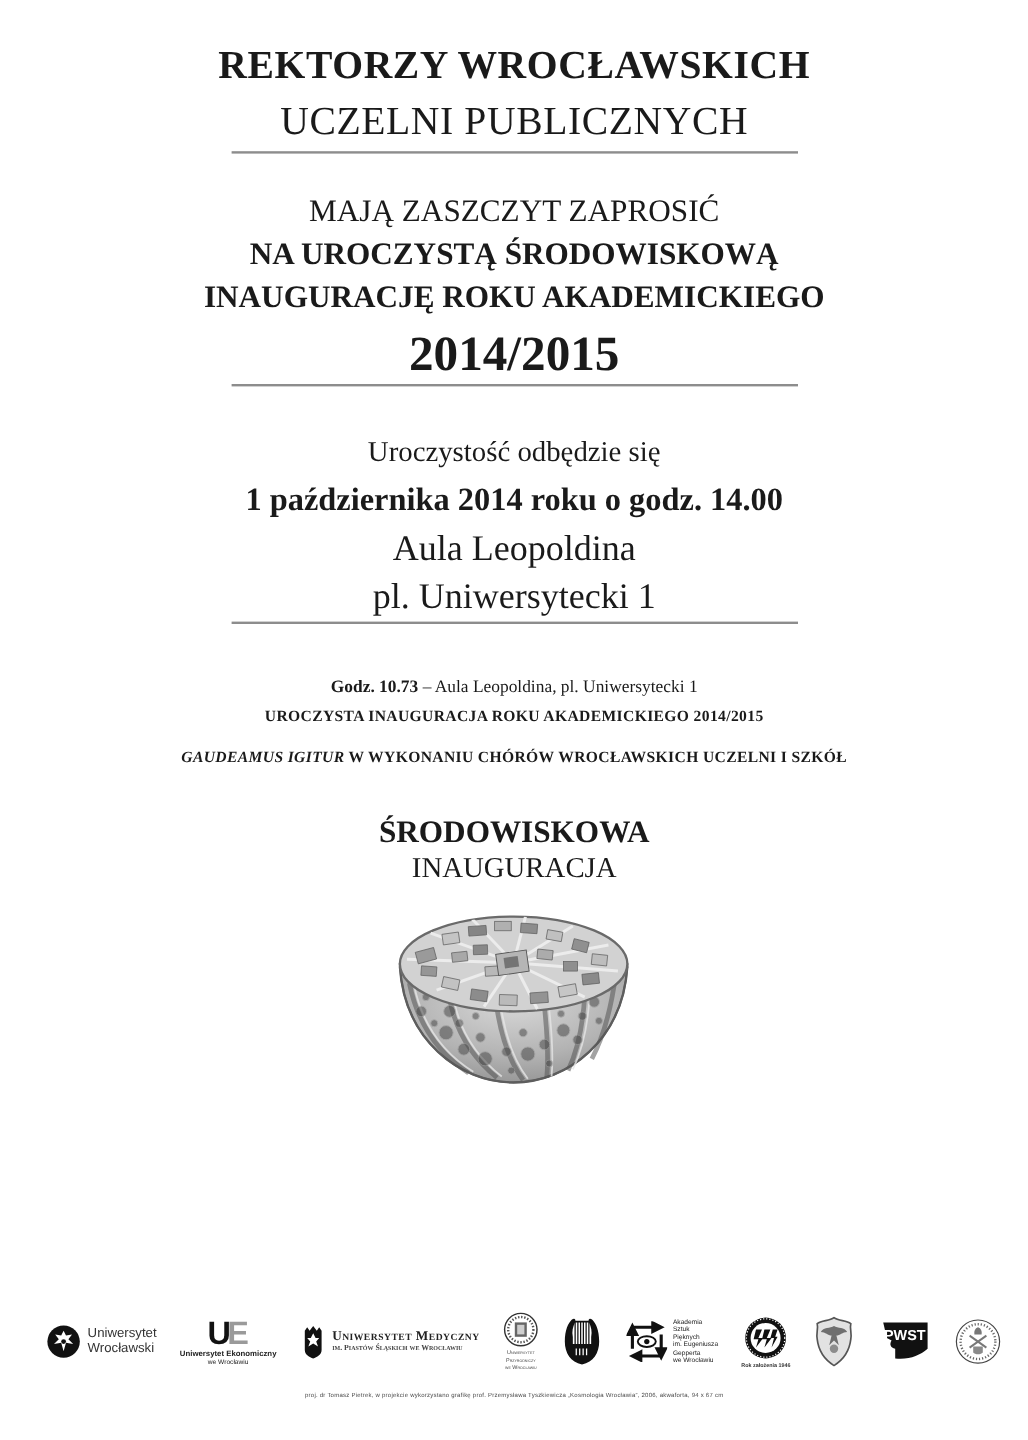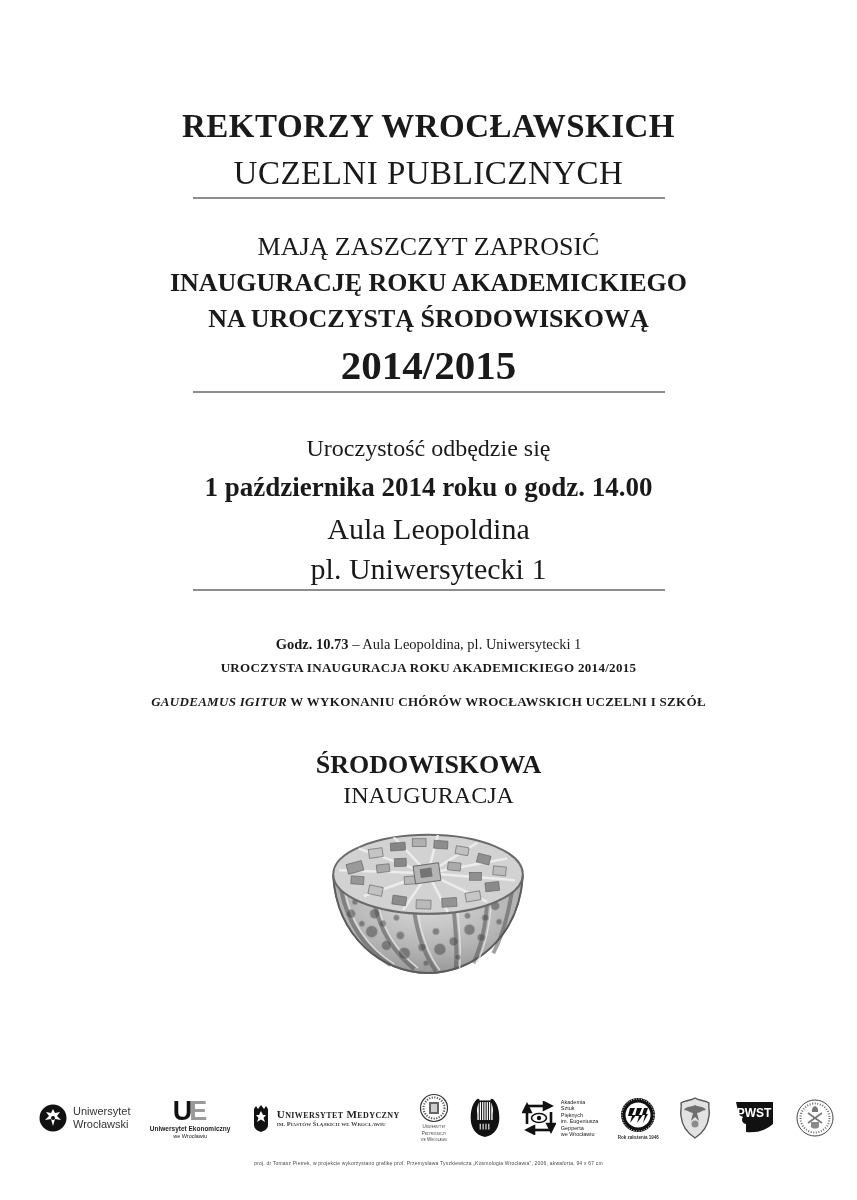--- a/index.html
+++ b/index.html
@@ -4,21 +4,21 @@
 <style>
   html,body{margin:0;padding:0;}
   body{
     width:857px;height:1200px;background:#ffffff;color:#1a1a1a;
     font-family:"Liberation Serif", serif;
     position:relative;overflow:hidden;
   }
   .poster{position:relative;width:857px;height:1200px;text-align:center;}
 
   
-  .title{margin:0;padding-top:103px;font-size:33px;line-height:47px;letter-spacing:.5px;}
+  .title{margin:0;padding-top:32px;font-size:33px;line-height:47px;letter-spacing:.5px;}
   .title .l1{font-weight:bold;display:block;}
   .title .l2{font-weight:normal;display:block;}
 
   hr.rule{border:none;border-top:2px solid #8d8d8d;width:472px;margin:0 auto;}
   .rule1{margin-top:25px;}
   .rule2{margin-top:44px;}
   .rule3{margin-top:44px;}
 
   .invite{margin-top:30px;font-size:26px;line-height:36px;}
   .invite .b{font-weight:bold;display:block;}
@@ -72,22 +72,22 @@
 
   <h1 class="title">
     <span class="l1">REKTORZY WROCŁAWSKICH</span>
     <span class="l2">UCZELNI PUBLICZNYCH</span>
   </h1>
 
   <hr class="rule rule1">
 
   <div class="invite">
     <span class="r">MAJĄ ZASZCZYT ZAPROSIĆ</span>
+    <span class="b">NA UROCZYSTĄ ŚRODOWISKOWĄ</span>
     <span class="b">INAUGURACJĘ ROKU AKADEMICKIEGO</span>
-    <span class="b">NA UROCZYSTĄ ŚRODOWISKOWĄ</span>
     <span class="year">2014/2015</span>
   </div>
 
   <hr class="rule rule2">
 
   <div class="event">
     <span class="intro">Uroczystość odbędzie się</span>
     <span class="datetime">1 października 2014 roku o godz. 14.00</span>
     <span class="venue">Aula Leopoldina</span>
     <span class="address">pl. Uniwersytecki 1</span>

